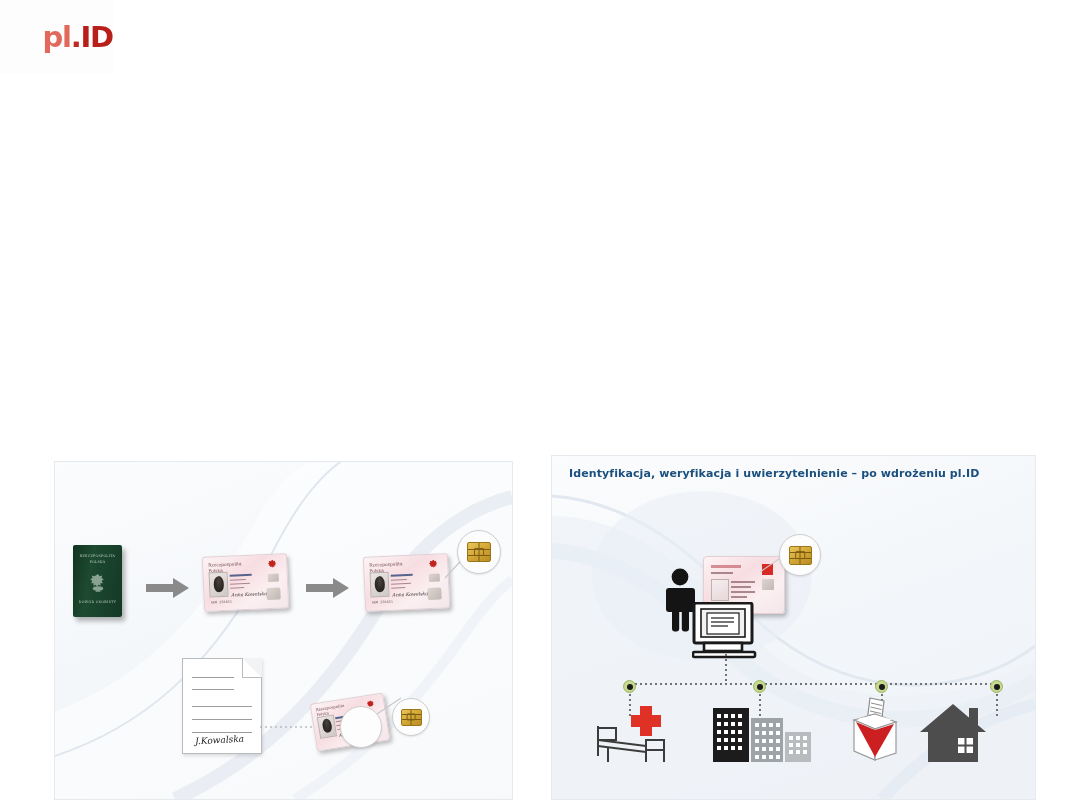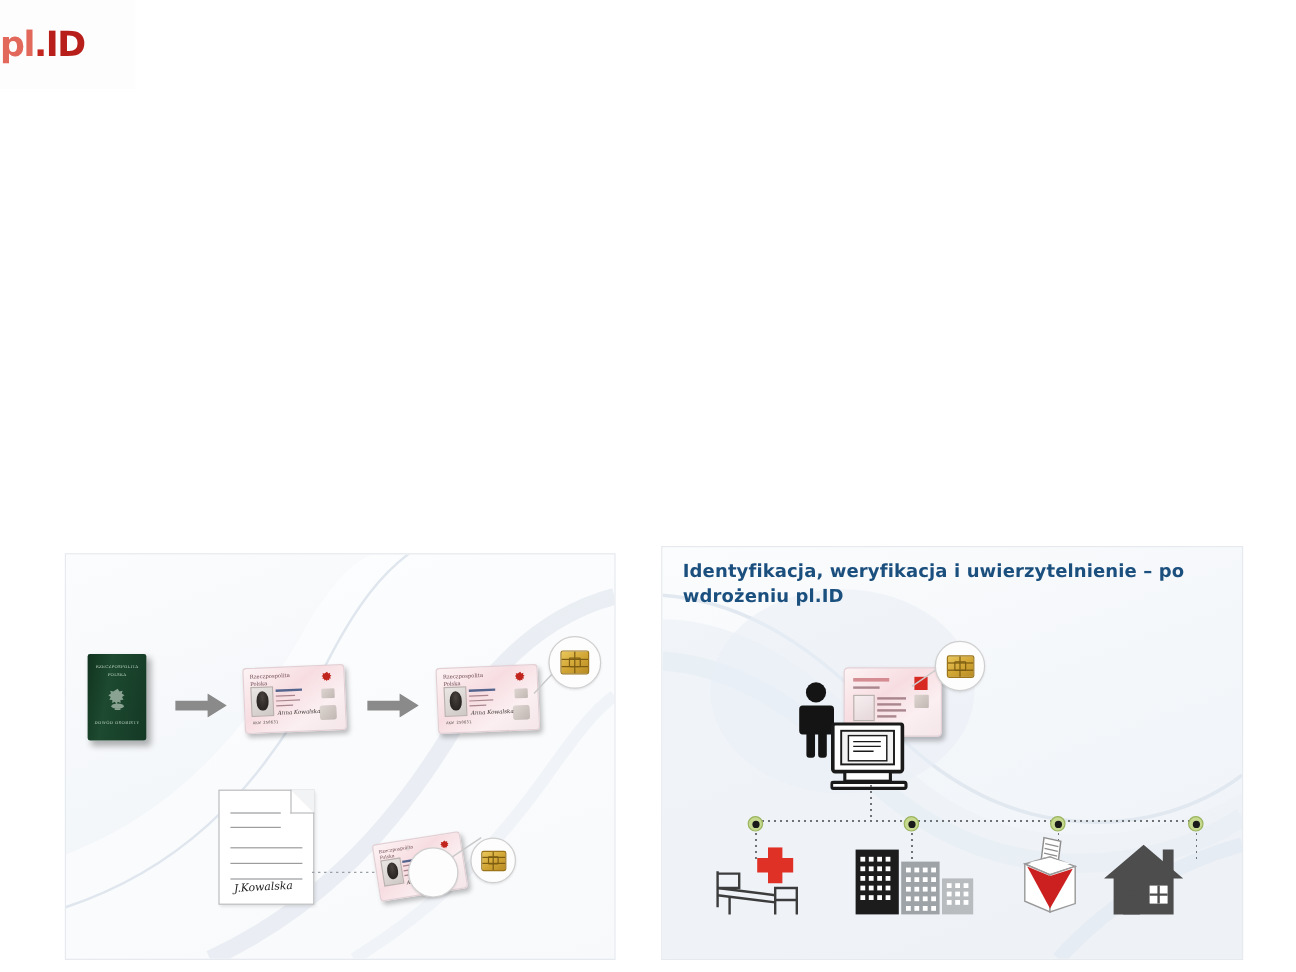--- a/index.html
+++ b/index.html
@@ -19,21 +19,21 @@
   }
 
   
   .logo-box {
     position: absolute;
     left: 0; top: 0;
     width: 113px; height: 74px;
     background: #fdfdfd;
     display: flex;
     align-items: center;
-    justify-content: flex-start;
+    justify-content: flex-end;
   }
   .logo-text {
     font-family: "DejaVu Sans", sans-serif;
     font-weight: bold;
     font-size: 29px;
     letter-spacing: -1.2px;
     line-height: 1;
     user-select: none;
   }
   .logo-pl { color: #e2685c; }
@@ -57,21 +57,21 @@
     left: 20px;
     top: 13px;
     font-family: "DejaVu Sans", sans-serif;
     font-weight: bold;
     font-size: 13.5px;
     line-height: 1.42;
     color: #1b4f7e;
     letter-spacing: 0.1px;
     white-space: pre-line;
   }
-  .panel-right .panel-title { top: 10px; left: 17px; font-size: 15px; }
+  .panel-right .panel-title { top: 10px; left: 17px; font-size: 11px; }
 
   .stagearea { position: absolute; inset: 0; }
 
   
   .abs { position: absolute; }
 
   
   .booklet {
     position: absolute;
     width: 49px; height: 72px;

